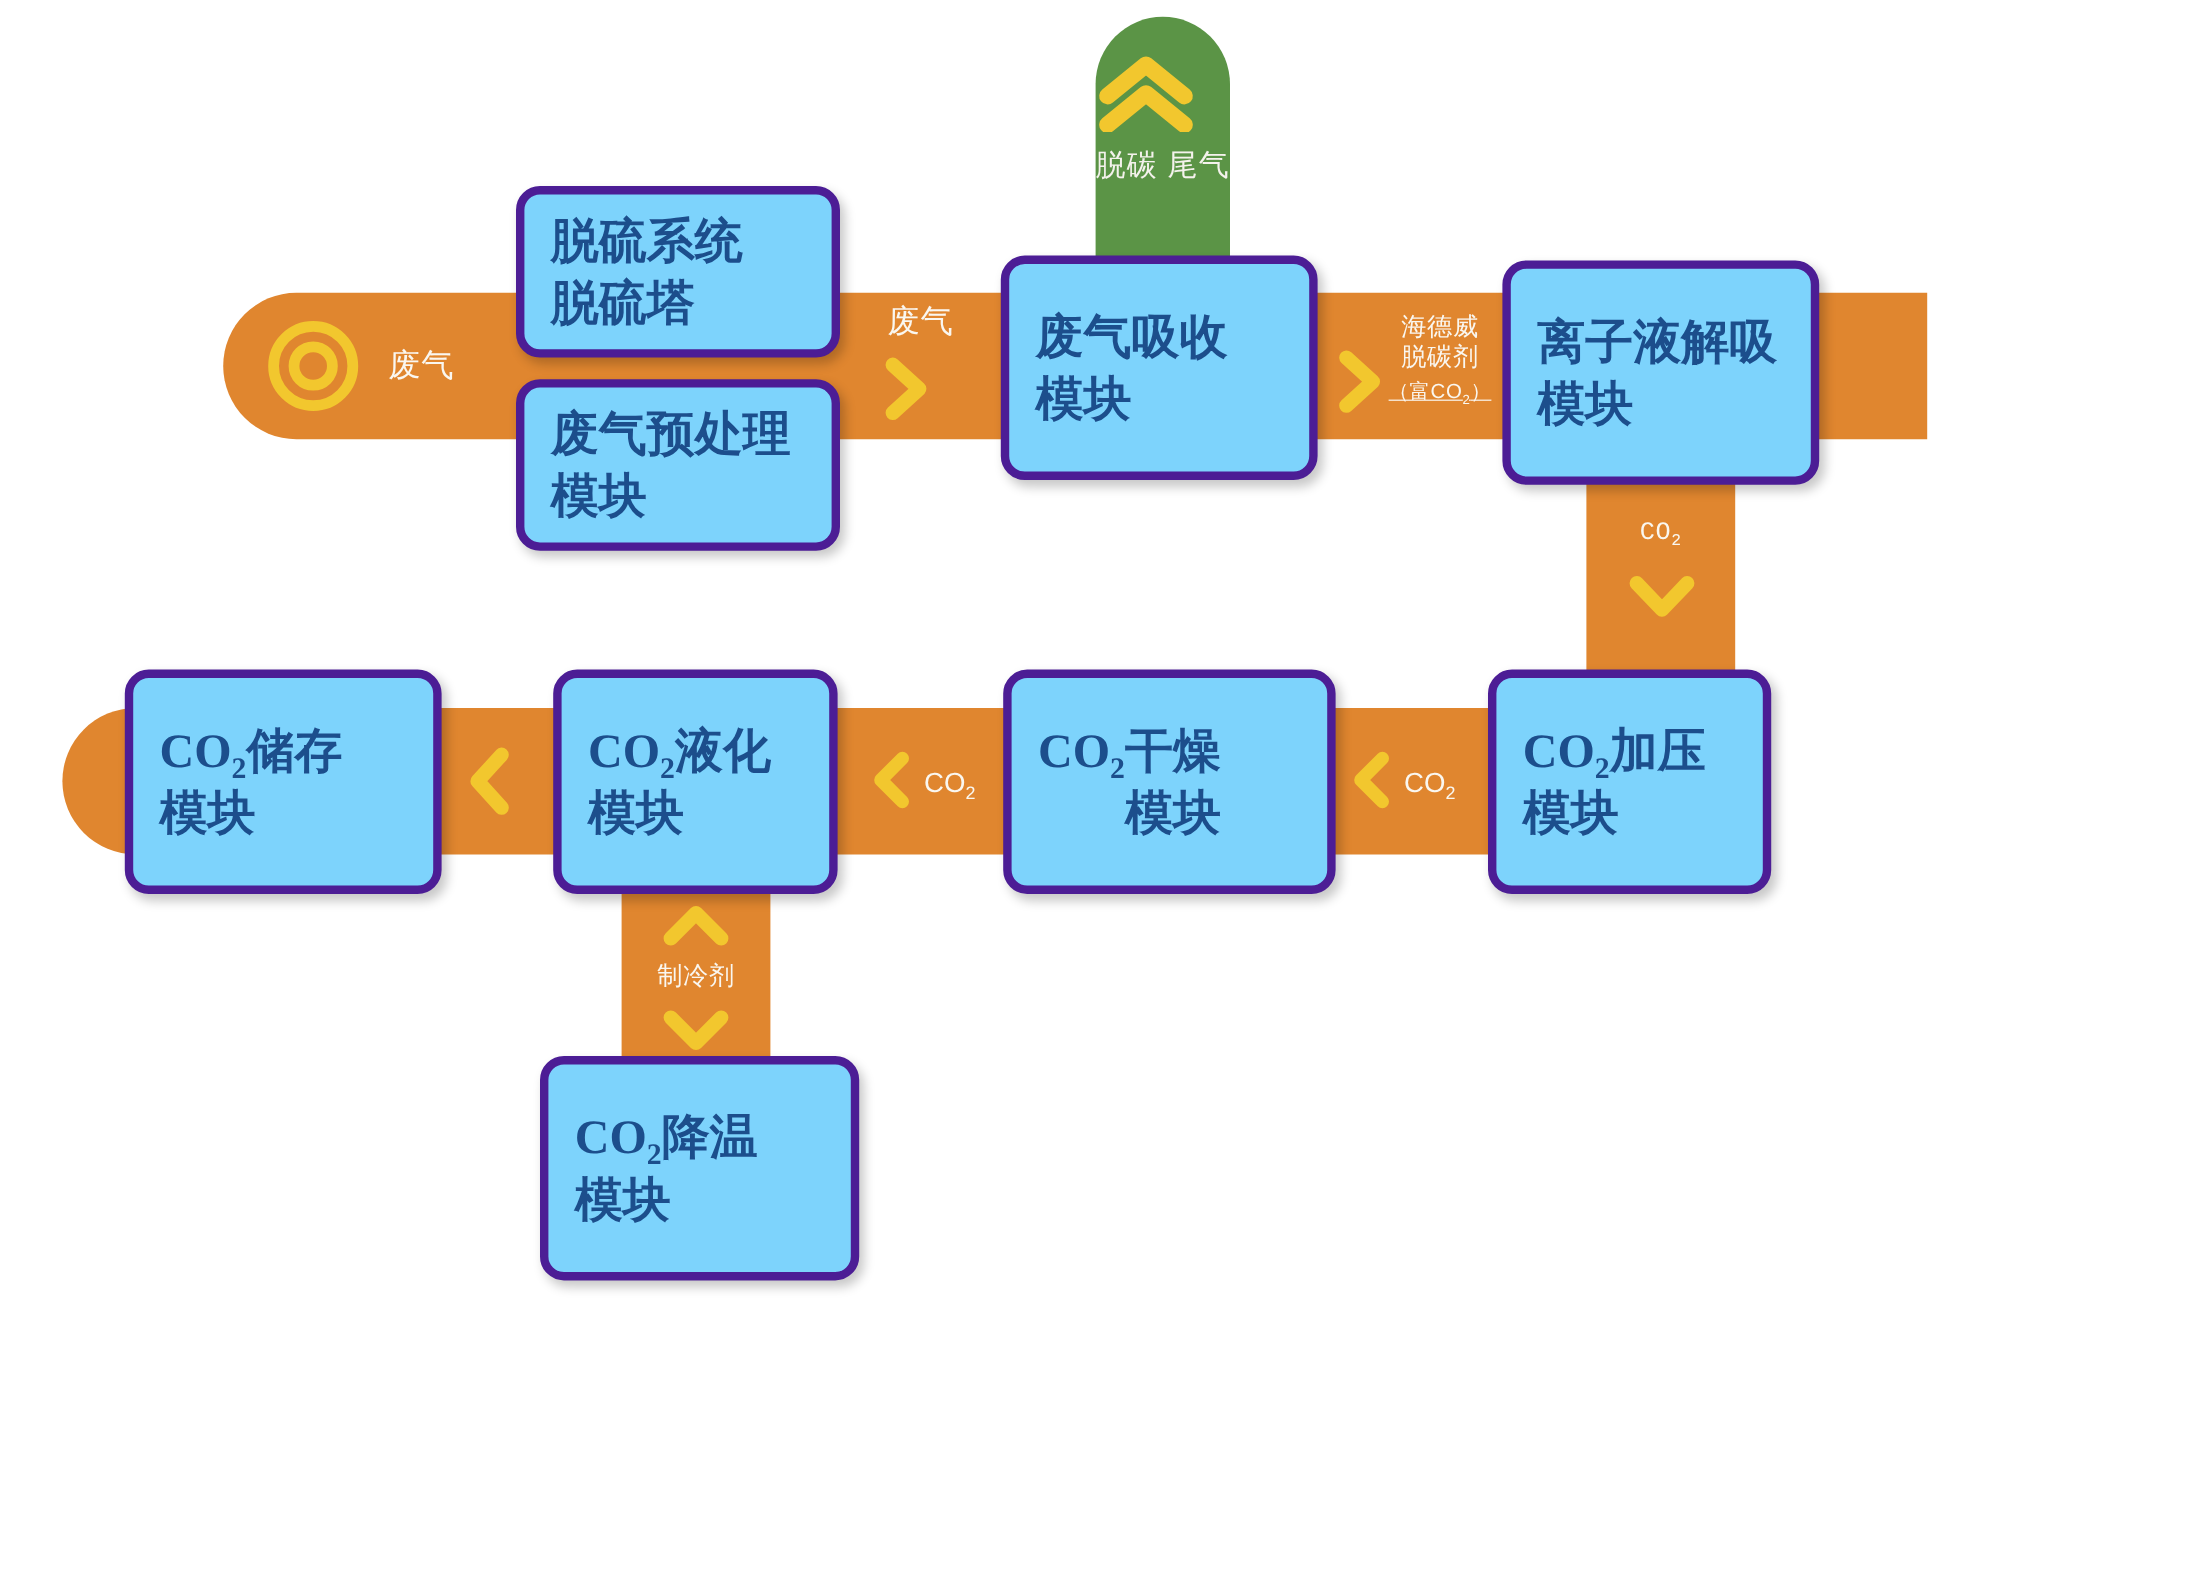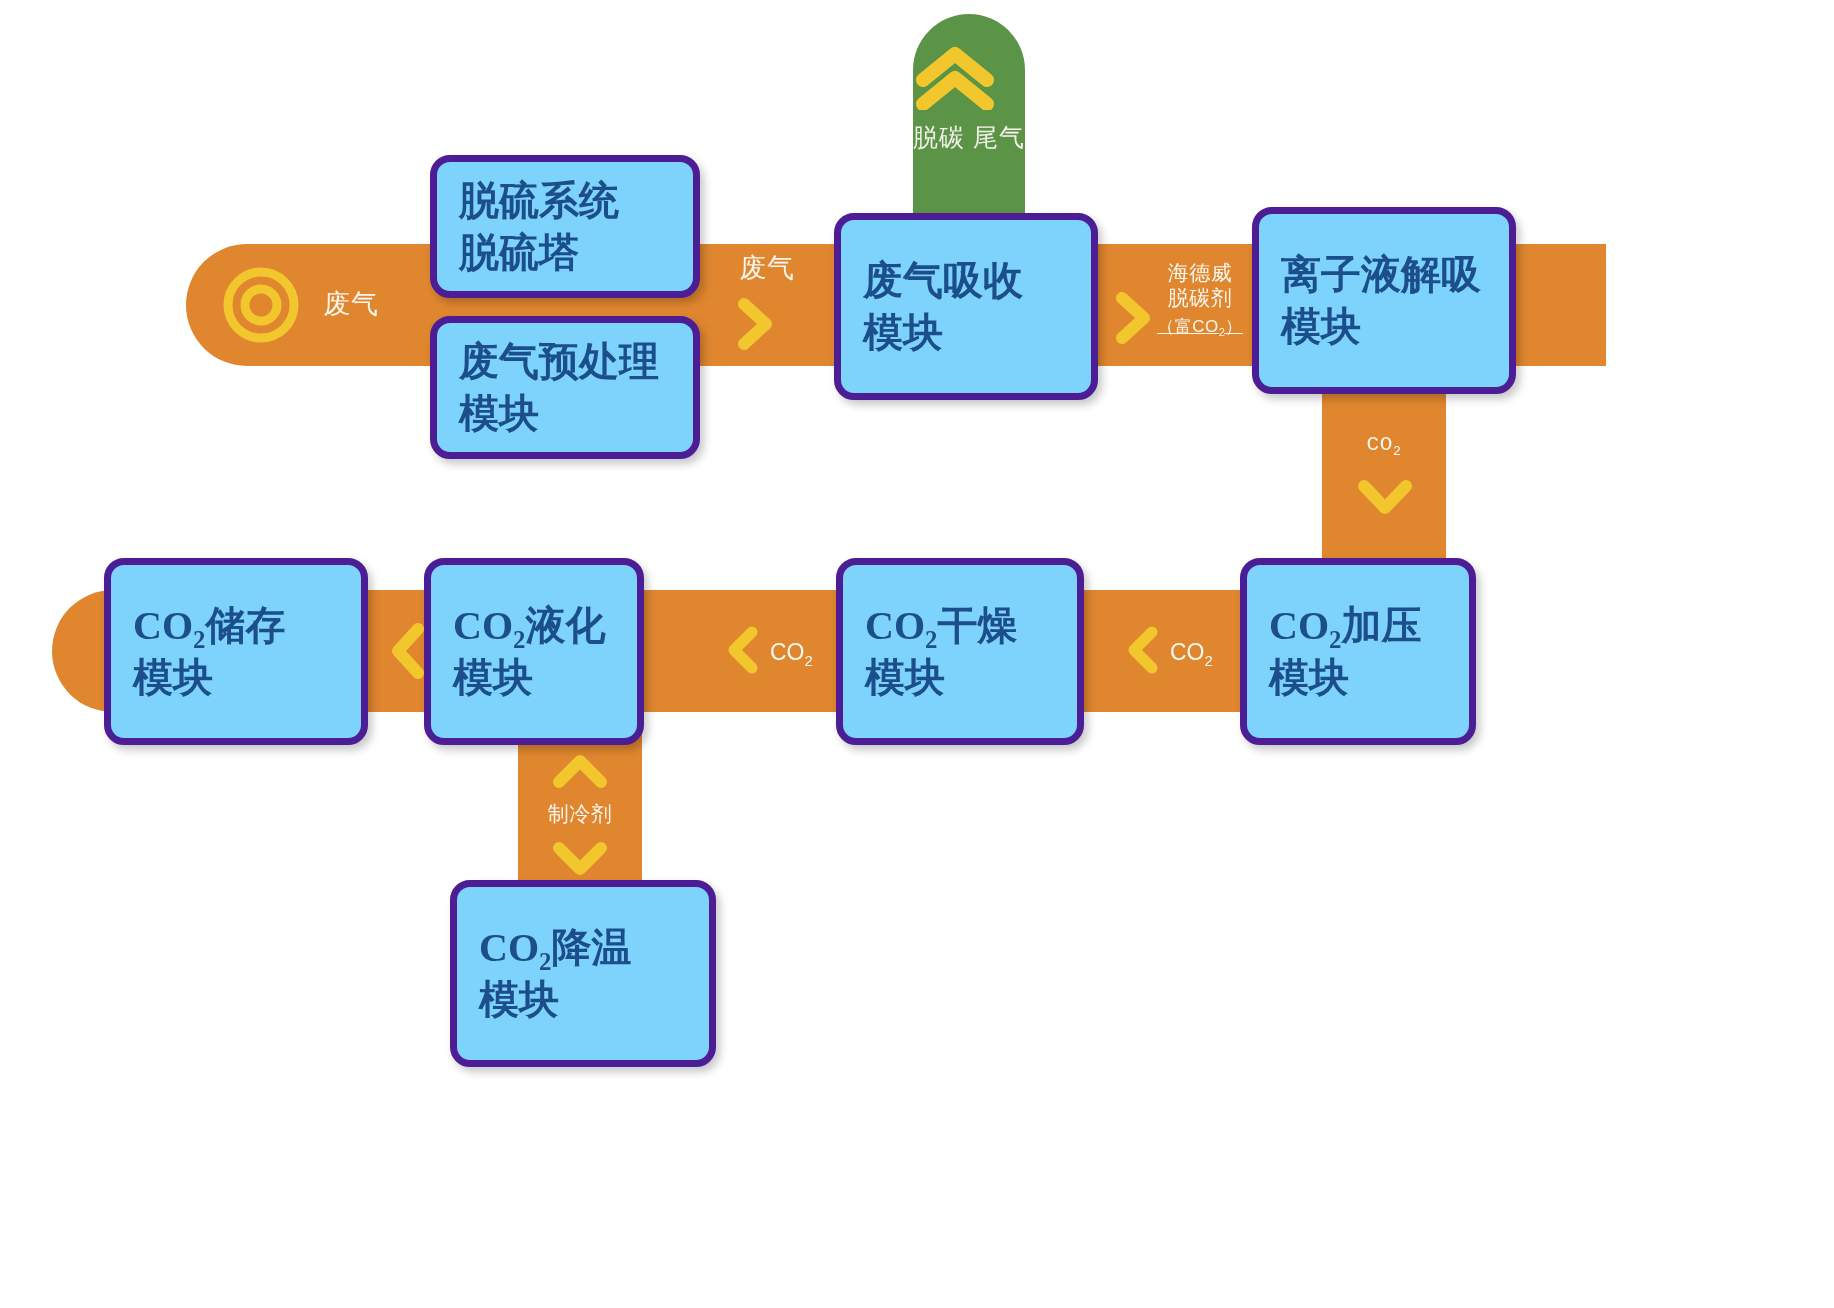--- a/index.html
+++ b/index.html
@@ -158,21 +158,21 @@
   </div>
 
   <div class="card" style="left:430px; top:316px; width:270px; height:143px;">
     <span class="ctext">废气预处理<br>模块</span>
   </div>
 
   <div class="card" style="left:834px; top:213px; width:264px; height:187px;">
     <span class="ctext">废气吸收<br>模块</span>
   </div>
 
-  <div class="card" style="left:1252px; top:207px; width:264px; height:187px;">
+  <div class="card" style="left:1252px; top:217px; width:264px; height:187px;">
     <span class="ctext">离子液解吸<br>模块</span>
   </div>
 
   <div class="flowlabel" style="left:700px; top:246px; width:134px; height:46px;">
     <span class="ftext">废气</span>
   </div>
   <div class="chev" style="left:734px; top:296px;">
     <svg width="42" height="56" viewBox="0 0 42 56">
       <polyline points="10,8 32,28 10,48" fill="none" stroke="#F2C72E" stroke-width="12" stroke-linecap="round" stroke-linejoin="round"></polyline>
     </svg>
@@ -198,25 +198,25 @@
       <polyline points="8,10 29,32 50,10" fill="none" stroke="#F2C72E" stroke-width="12" stroke-linecap="round" stroke-linejoin="round"></polyline>
     </svg>
   </div>
 
   <div class="ribbon cap-left" style="left:52px; top:590px; width:1394px; height:122px;"></div>
 
   <div class="card" style="left:1240px; top:558px; width:236px; height:187px;">
     <span class="ctext">CO<sub>2</sub>加压<br>模块</span>
   </div>
 
-  <div class="card" style="left:836px; top:558px; width:248px; height:187px;">
+  <div class="card" style="left:836px; top:558px; width:277px; height:187px;text-align:right;">
     <span class="ctext">CO<sub>2</sub>干燥<br>模块</span>
   </div>
 
-  <div class="card" style="left:424px; top:558px; width:220px; height:187px;">
+  <div class="card" style="left:461px; top:558px; width:237px; height:187px;">
     <span class="ctext">CO<sub>2</sub>液化<br>模块</span>
   </div>
 
   <div class="card" style="left:104px; top:558px; width:264px; height:187px;">
     <span class="ctext">CO<sub>2</sub>储存<br>模块</span>
   </div>
 
   <div class="rowlabel" style="left:1126px; top:626px; width:116px; height:52px;">
     <span>
       <svg width="34" height="50" viewBox="0 0 34 50">

